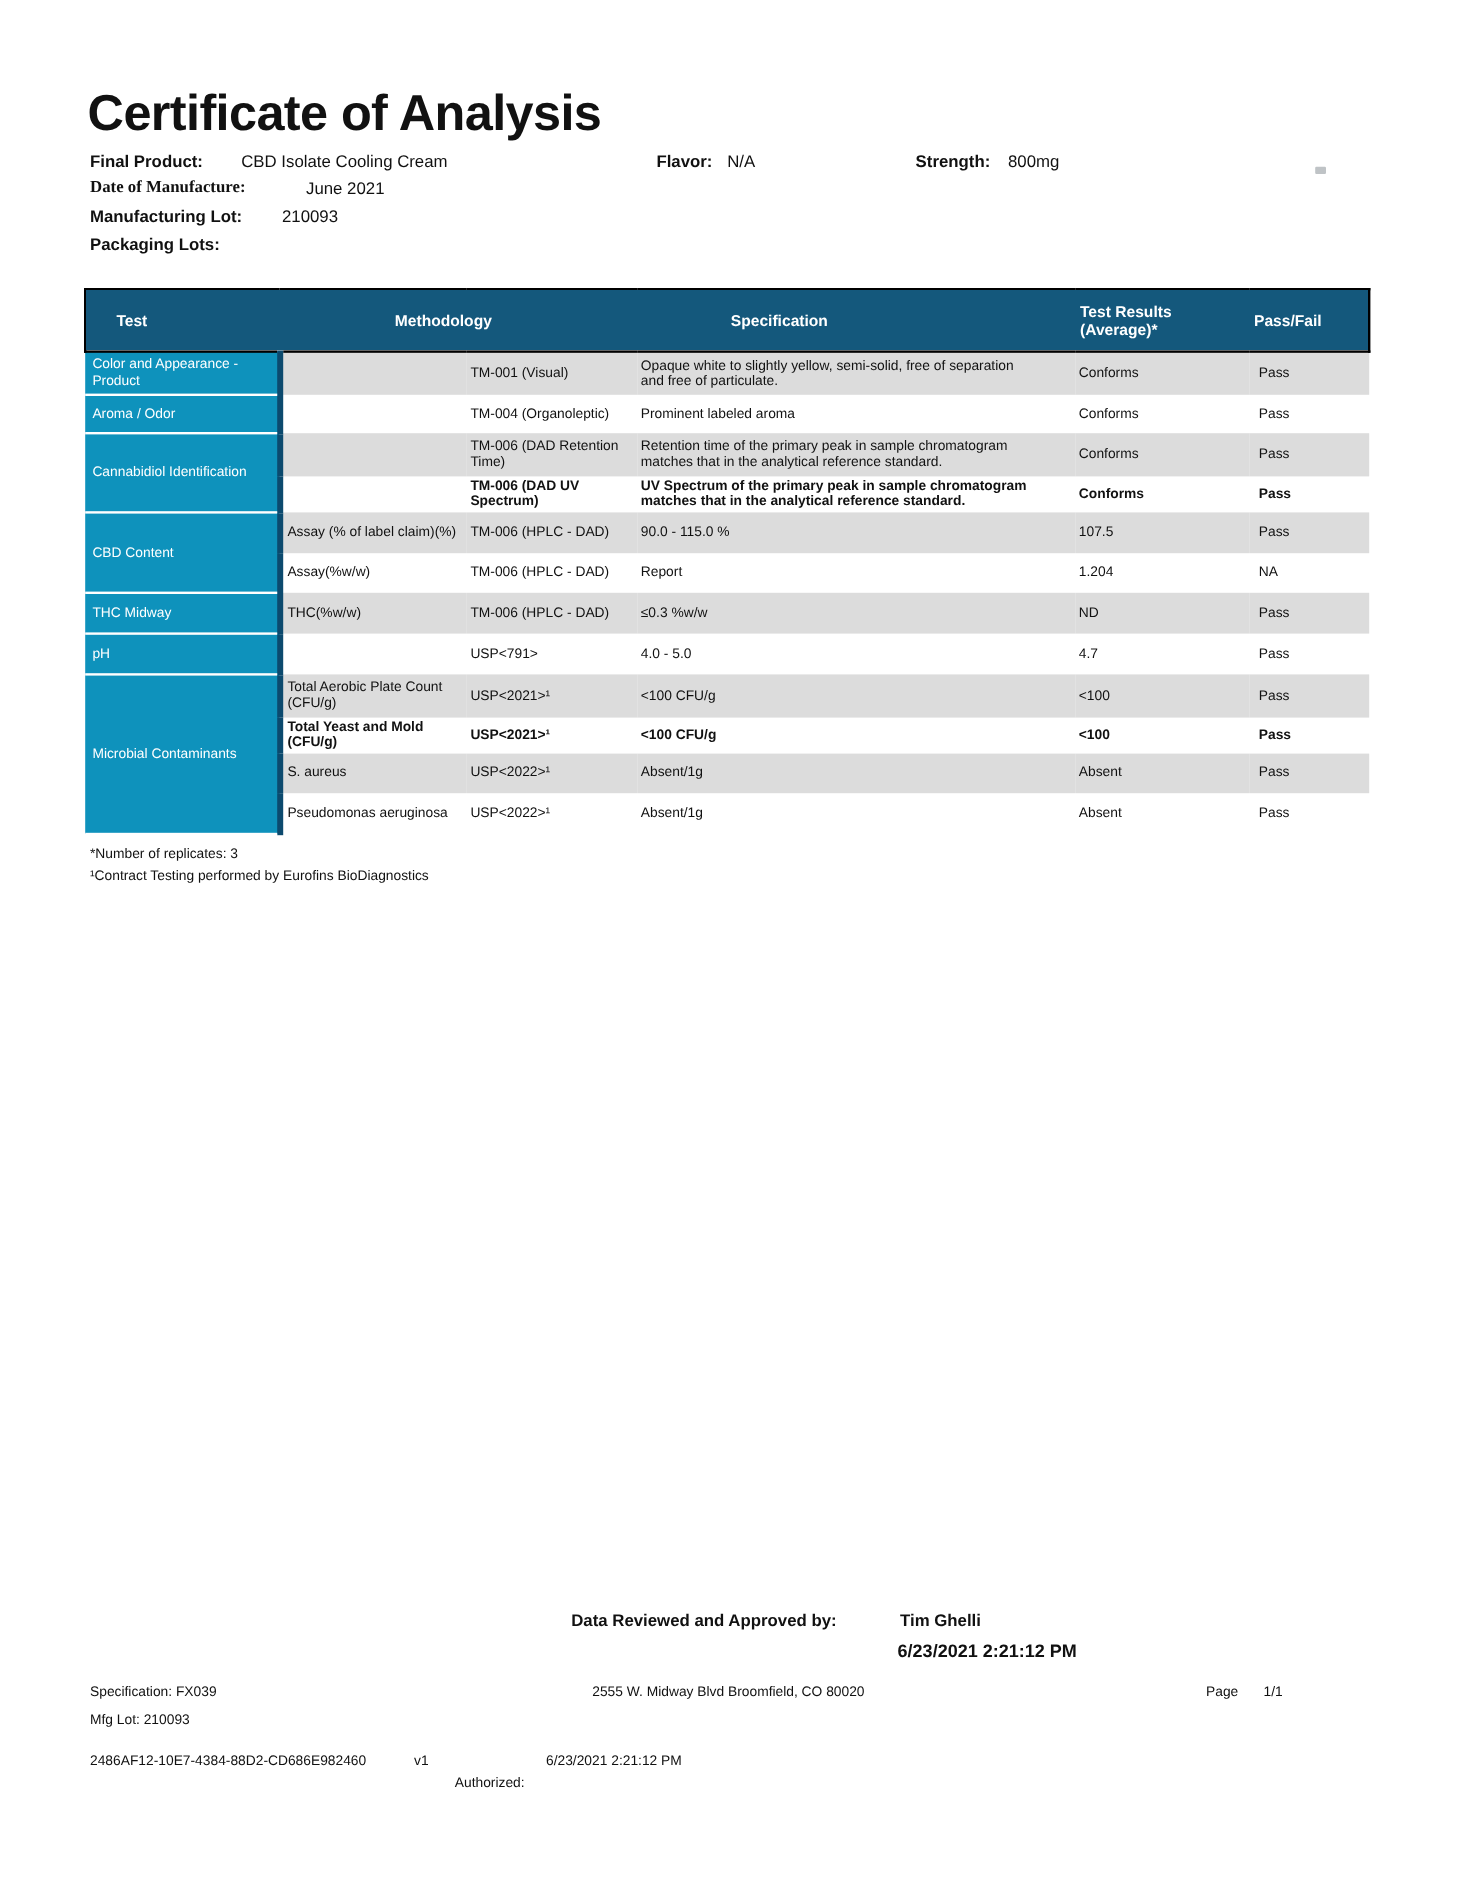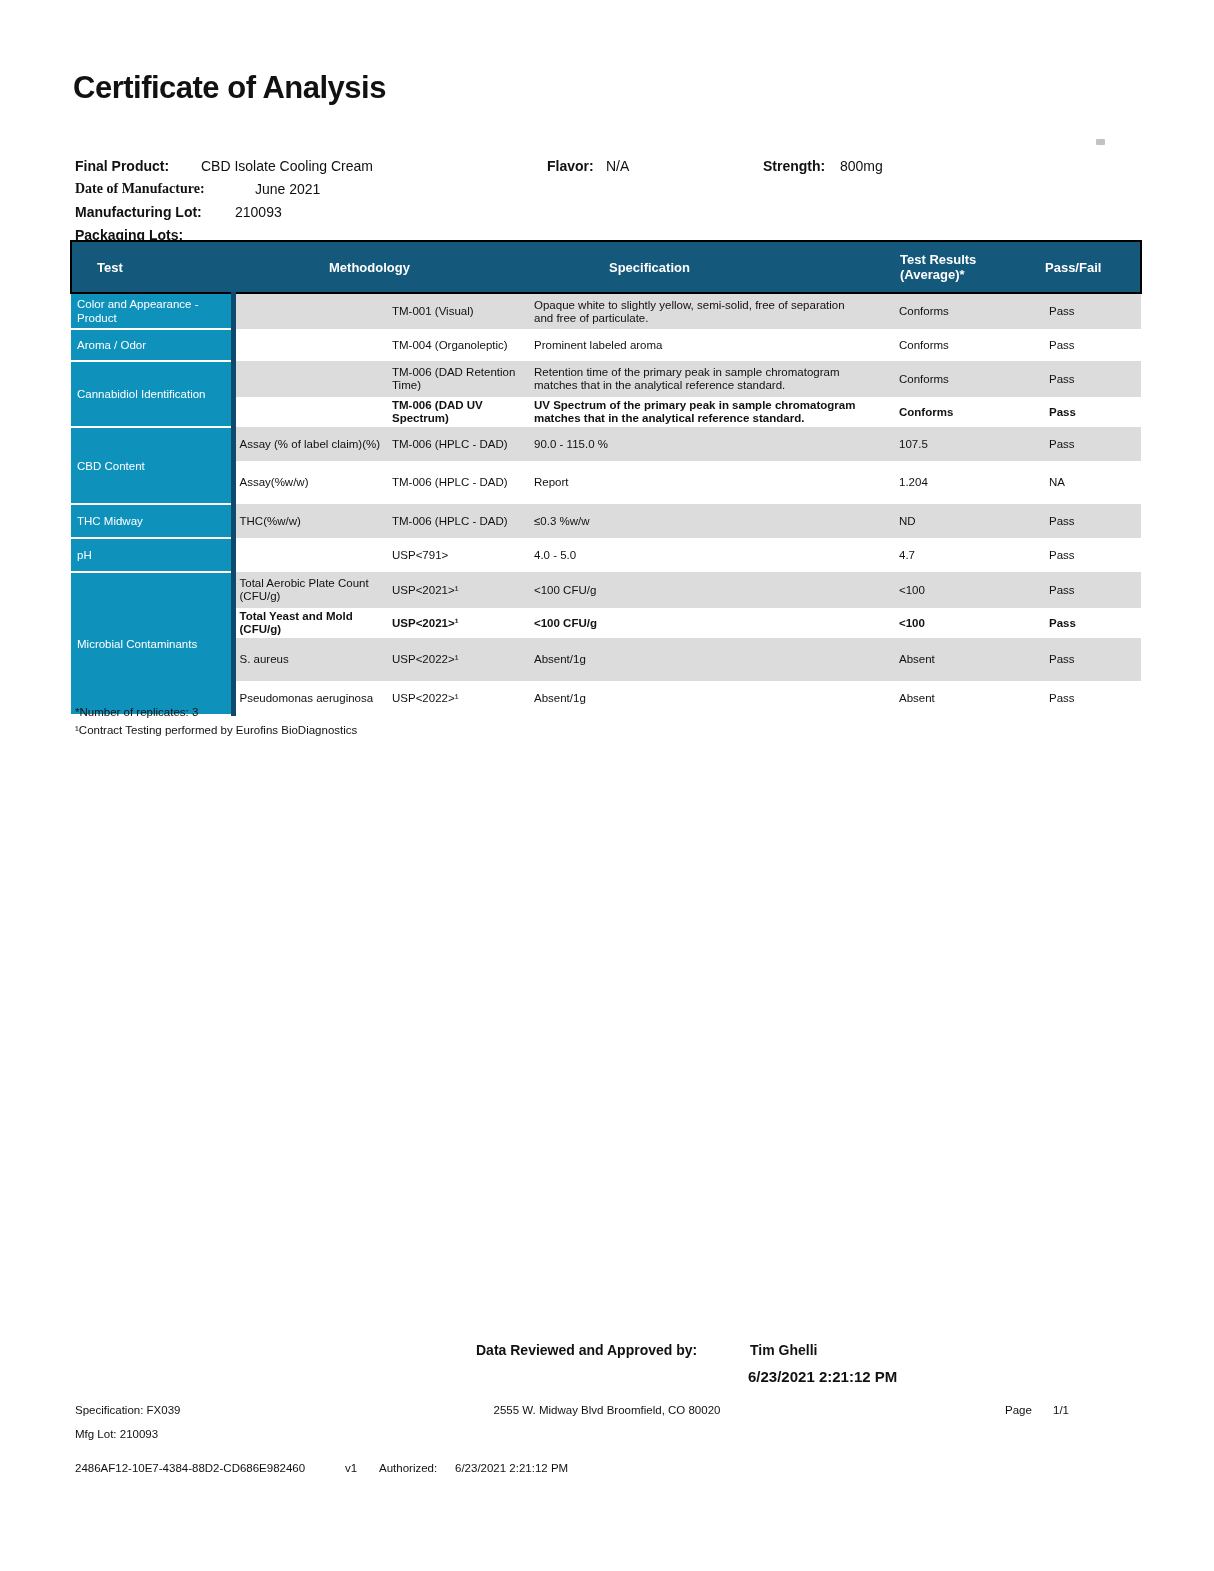--- a/index.html
+++ b/index.html
@@ -13,25 +13,25 @@
   body{
     width:1214px;height:1571px;position:relative;
     font-family:"Liberation Sans","DejaVu Sans",sans-serif;
     color:var(--ink);
   }
   .abs{position:absolute;}
 
   
   .doc-title{
     left:73px;top:70px;
-    font-size:31px;font-weight:bold;letter-spacing:-0.5px;
-  }
-
-  
-  .head-fields{left:75px;top:126px;width:1070px;height:90px;font-size:14px;margin-top:32px;}
+    font-size:42px;font-weight:bold;letter-spacing:-0.5px;
+  }
+
+  
+  .head-fields{left:75px;top:126px;width:1070px;height:90px;font-size:14px;}
   .head-fields .lbl{font-weight:bold;}
   .hf{position:absolute;white-space:nowrap;}
 
   
   .coa-table-wrap{left:70px;top:240px;width:1070px;}
   table.coa{border-collapse:collapse;table-layout:fixed;width:1070px;font-size:11.5px;}
   .thead-cell{
     background:var(--header-teal);
     border:2px solid #000;
     height:52px;position:relative;padding:0;
@@ -53,21 +53,21 @@
     background:var(--row-teal);color:#fff;
     border-bottom:2px solid #fff;border-right:5px solid #0c4a6e;
     padding-left:6px;padding-right:4px;line-height:14px;
   }
   td.sub{padding-left:4px;padding-right:4px;}
   td.method{padding-left:3px;padding-right:6px;}
   td.spec{padding-left:3px;padding-right:30px;}
   td.result{padding-left:3px;}
   td.pf{padding-left:8px;margin-top:31px;}
   tr{height:34px;}
-  tr.h36{height:36px;} tr.h35{height:21px;font-weight:bold;} tr.h32{height:32px;} tr.h33{height:43px;}
+  tr.h36{height:36px;} tr.h35{height:21px;font-weight:bold;} tr.h32{height:32px;} tr.h33{height:33px;}
 
   
   .footnotes{left:75px;top:703px;font-size:11.5px;line-height:18px;}
 
   
   .approval{left:0;top:1338px;width:1214px;height:60px;font-size:14px;}
   .approval .lbl{position:absolute;left:476px;top:4px;font-weight:bold;text-align:right;}
   .approval .name{position:absolute;left:750px;top:4px;font-weight:600;}
   .approval .dt{position:absolute;left:748px;top:30px;font-weight:bold;font-size:15px;}
 
@@ -75,21 +75,21 @@
   .footer{left:0;top:1400px;width:1214px;font-size:11.5px;}
   .footer .row1{position:absolute;top:4px;width:1214px;}
   .footer .spec{position:absolute;left:75px;white-space:nowrap;}
   .footer .addr{position:absolute;left:0;width:1214px;text-align:center;}
   .footer .pagelbl{position:absolute;left:1005px;}
   .footer .pageval{position:absolute;left:1053px;}
   .footer .row2{position:absolute;top:28px;left:75px;}
   .footer .row3{position:absolute;top:62px;width:1214px;}
   .footer .docid{position:absolute;left:75px;}
   .footer .ver{position:absolute;left:345px;}
-  .footer .authlbl{position:absolute;left:379px;}
+  .footer .authlbl{position:absolute;left:379px;margin-top:18px;}
   .footer .authval{position:absolute;left:455px;}
 
   .smudge{
     left:1096px;top:139px;width:9px;height:6px;
     background:#8a9198;opacity:.55;border-radius:1px;
   }
 </style>
 </head>
 <body>
 

